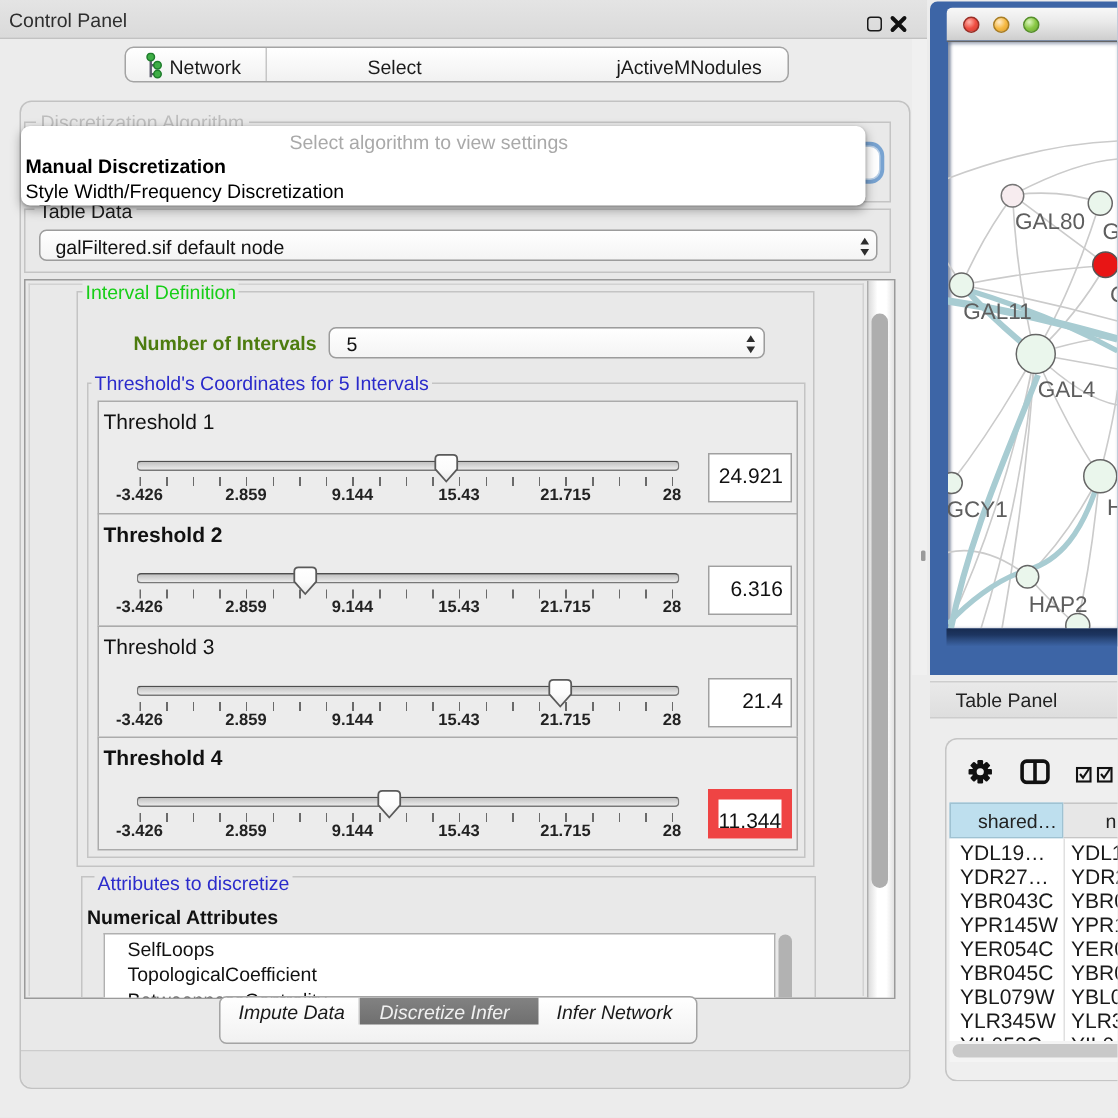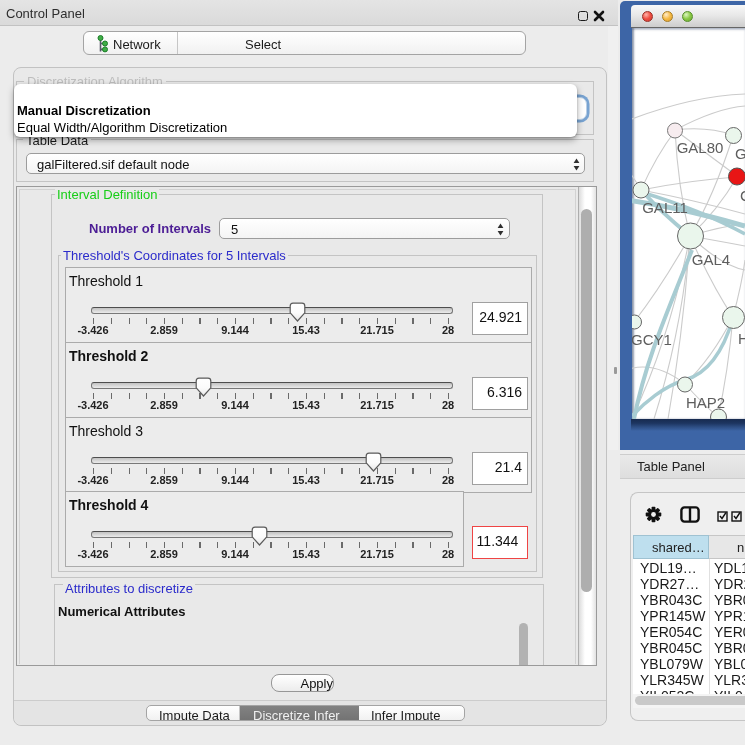--- a/index.html
+++ b/index.html
@@ -28,20 +28,23 @@
       <circle cx="11" cy="14.4" r="2.5" fill="#3fae46" stroke="#1e7d2c" stroke-width="1"></circle>
     </svg>
     <div class="lbl" style="left:29px;top:5px;font-size:13px;color:#1a1a1a;">Network</div>
   </div>
   <div class="abs" style="left:94px;top:0;width:52px;height:24px;border-right:1px solid #c6c6c6;text-align:left;margin-top:22px;">
     <div class="lbl" style="left:13px;top:5px;font-size:13px;color:#1a1a1a;">Style</div>
   </div>
   <div class="abs" style="left:146px;top:0;width:63px;height:24px;">
     <div class="lbl" style="left:15px;top:5px;font-size:13px;color:#1a1a1a;">Select</div>
   </div>
+  <div class="abs" style="left:313px;top:0;width:130px;height:24px;">
+    <div class="lbl" style="left:14px;top:5px;font-size:13px;color:#1a1a1a;">jActiveMNodules</div>
+  </div>
 </div>
 
 <div class="abs" id="outerpanel" style="left:13px;top:67px;width:594px;height:659px;background:#e9e9e9;border:1px solid #c2c2c2;border-radius:8px;"></div>
 
 <div class="abs" style="left:16px;top:81px;width:578px;height:54px;border:1px solid #c4c4c4;"></div>
 <div class="lbl" style="left:24px;top:74px;font-size:13px;color:#bdbdbd;background:#e9e9e9;padding:0 3px;">Discretization Algorithm</div>
 
 <div class="abs" style="left:540px;top:97px;width:47px;height:23px;background:#fff;border:1px solid #b9cfe6;border-radius:7px;box-shadow:0 0 0 2.5px rgba(100,150,205,0.85);"></div>
 
 <div class="abs" style="left:16px;top:139px;width:578px;height:43px;border:1px solid #c4c4c4;"></div>
@@ -54,21 +57,21 @@
     </svg>
 </div>
 
 <div class="abs" id="viewport" style="left:16px;top:186px;width:581px;height:480px;border:1px solid #9a9a9a;background:#e9e9e9;overflow:hidden;">
 
   <div class="abs" style="left:2px;top:2px;width:557px;height:475px;border:1px solid #d2d2d2;border-bottom:none;"></div>
 
   <div class="abs" style="left:34px;top:7px;width:492px;height:384px;border:1px solid #c4c4c4;"></div>
   <div class="lbl" style="left:38px;top:0px;font-size:13px;color:#17ce17;background:#e9e9e9;padding:0 2px;">Interval Definition</div>
 
-  <div class="lbl" style="left:72px;top:34px;font-size:13px;font-weight:bold;color:#4c1d95;">Number of Intervals</div>
+  <div class="lbl" style="left:72px;top:34px;font-size:13px;font-weight:bold;color:#4d7c0f;">Number of Intervals</div>
   <div class="abs combo" style="left:202px;top:31px;width:291px;height:21px;background:linear-gradient(#ffffff,#f4f4f4);border:1px solid #9c9c9c;border-radius:5px;">
     <div class="lbl" style="left:11px;top:3px;font-size:13px;color:#111;">5</div>
     <svg class="abs" style="left:277px;top:4px;" width="7" height="13" viewBox="0 0 7 13">
         <path d="M3.5 0.5 L6.4 5 H0.6 Z" fill="#2e2e2e"></path>
         <path d="M3.5 12.5 L6.4 8 H0.6 Z" fill="#2e2e2e"></path>
       </svg>
   </div>
 
   <div class="abs" style="left:41px;top:68px;width:479px;height:317px;border:1px solid #c4c4c4;"></div>
   <div class="lbl" style="left:44px;top:61px;font-size:13px;color:#2b2bcb;background:#e9e9e9;padding:0 2px;">Threshold's Coordinates for 5 Intervals</div>
@@ -138,75 +141,81 @@
     <div class="lbl" style="left:27px;top:56px;transform:translateX(-50%);font-size:11px;font-weight:700;color:#222;">-3.426</div>
     <div class="lbl" style="left:98px;top:56px;transform:translateX(-50%);font-size:11px;font-weight:700;color:#222;">2.859</div>
     <div class="lbl" style="left:169px;top:56px;transform:translateX(-50%);font-size:11px;font-weight:700;color:#222;">9.144</div>
     <div class="lbl" style="left:240px;top:56px;transform:translateX(-50%);font-size:11px;font-weight:700;color:#222;">15.43</div>
     <div class="lbl" style="left:311px;top:56px;transform:translateX(-50%);font-size:11px;font-weight:700;color:#222;">21.715</div>
     <div class="lbl" style="left:382px;top:56px;transform:translateX(-50%);font-size:11px;font-weight:700;color:#222;">28</div>
     <div class="abs" style="left:406px;top:34px;width:56px;height:33px;background:#fff;border:1px solid #a0a0a0;text-align:right;">
         <div style="font-size:14px;color:#111;margin-top:6px;margin-right:5px;">21.4</div>
       </div>
   </div>
-  <div class="abs" style="left:48px;top:304px;width:399px;height:76px;border:1px solid #ababab;background:#ececec;">
+  <div class="abs" style="left:48px;top:304px;width:467px;height:76px;border:1px solid #ababab;background:#ececec;">
     <div class="lbl" style="left:3px;top:5px;font-size:14px;font-weight:bold;color:#111;">Threshold 4</div>
     <div class="abs" style="left:25px;top:39px;width:362px;height:7px;border:1px solid #787878;border-top-color:#4e4e4e;border-radius:3px;background:linear-gradient(#c2c2c2,#ebebeb);"></div>
     <div class="abs" style="left:27px;top:50px;width:358px;height:6px;background:repeating-linear-gradient(to right,#6a6a6a 0 1px,transparent 1px 17.75px);"></div>
     <svg class="abs" style="left:185.3px;top:34px;" width="17" height="20" viewBox="0 0 17 20">
       <path d="M1.2 4 Q1.2 1.2 4 1.2 L13 1.2 Q15.8 1.2 15.8 4 L15.8 10.8 L8.5 19 L1.2 10.8 Z" fill="url(#thgrad3)" stroke="#5a5a5a" stroke-width="1.2"></path>
       <defs>
           <linearGradient id="thgrad3" x1="0" y1="0" x2="0" y2="1">
             <stop offset="0" stop-color="#ffffff"></stop>
             <stop offset="0.55" stop-color="#fbfbfb"></stop>
             <stop offset="1" stop-color="#e8e8e8"></stop>
           </linearGradient>
         </defs>
     </svg>
     <div class="lbl" style="left:27px;top:56px;transform:translateX(-50%);font-size:11px;font-weight:700;color:#222;">-3.426</div>
     <div class="lbl" style="left:98px;top:56px;transform:translateX(-50%);font-size:11px;font-weight:700;color:#222;">2.859</div>
     <div class="lbl" style="left:169px;top:56px;transform:translateX(-50%);font-size:11px;font-weight:700;color:#222;">9.144</div>
     <div class="lbl" style="left:240px;top:56px;transform:translateX(-50%);font-size:11px;font-weight:700;color:#222;">15.43</div>
     <div class="lbl" style="left:311px;top:56px;transform:translateX(-50%);font-size:11px;font-weight:700;color:#222;">21.715</div>
     <div class="lbl" style="left:382px;top:56px;transform:translateX(-50%);font-size:11px;font-weight:700;color:#222;">28</div>
-    <div class="abs" style="left:406px;top:34px;width:56px;height:33px;background:#fff;border:1px solid #ef4444;text-align:center;">
+    <div class="abs" style="left:406px;top:34px;width:56px;height:33px;background:#fff;border:7px solid #ef4444;text-align:center;">
         <div style="font-size:14px;color:#111;margin-top:6px;margin-right:5px;">11.344</div>
       </div>
   </div>
 
   <div class="abs" style="left:37px;top:397px;width:490px;height:120px;border:1px solid #c4c4c4;"></div>
   <div class="lbl" style="left:46px;top:394px;font-size:13px;color:#2b2bcb;background:#e9e9e9;padding:0 2px;">Attributes to discretize</div>
   <div class="lbl" style="left:41px;top:417px;font-size:13px;font-weight:bold;color:#111;">Numerical Attributes</div>
+  <div class="abs" style="left:52px;top:435px;width:448px;height:50px;background:#fff;border:1px solid #b0b0b0;border-bottom:none;">
+    <div class="lbl" style="left:15px;top:2px;font-size:13px;color:#111;">SelfLoops</div>
+    <div class="lbl" style="left:15px;top:19px;font-size:13px;color:#111;">TopologicalCoefficient</div>
+    <div class="lbl" style="left:15px;top:36px;font-size:13px;color:#111;">BetweennessCentrality</div>
+  </div>
   <div class="abs" style="left:502px;top:436px;width:9px;height:48px;background:#b2b2b2;border-radius:4.5px;"></div>
 
   <div class="abs" style="left:561px;top:0;width:18px;height:480px;background:linear-gradient(to right,#dcdcdc,#ffffff 35%,#ffffff 70%,#e2e2e2);border-left:1px solid #adadad;"></div>
   <div class="abs" style="left:564px;top:22px;width:11px;height:383px;background:#aeaeae;border-radius:5.5px;"></div>
 </div>
 
 <div class="abs" style="left:271px;top:674px;width:63px;height:18px;background:linear-gradient(#ffffff,#ececec);border:1px solid #979797;border-radius:8px;text-align:right;">
   <div style="font-size:13px;color:#111;margin-top:1px;">Apply</div>
 </div>
 
 <div class="abs" style="left:14px;top:700px;width:592px;height:25px;background:#e4e4e4;border-top:1px solid #cccccc;border-radius:0 0 8px 8px;"></div>
 
-<div class="abs" id="bottabs" style="left:146px;top:705px;width:319px;height:16px;background:linear-gradient(#ffffff,#f1f1f1);border:1px solid #a4a4a4;border-radius:5px;overflow:hidden;">
+<div class="abs" id="bottabs" style="left:146px;top:664px;width:319px;height:32px;background:linear-gradient(#ffffff,#f1f1f1);border:1px solid #a4a4a4;border-radius:5px;overflow:hidden;font-style:italic;">
   <div class="abs" style="left:0;top:0;width:93px;height:18px;border-right:1px solid #c6c6c6;">
       <div class="lbl" style="left:12px;top:2px;font-size:13px;color:#1a1a1a;">Impute Data</div>
     </div>
   <div class="abs" style="left:93px;top:0;width:119px;height:18px;background:linear-gradient(#828282,#6f6f6f);">
       <div class="lbl" style="left:13px;top:2px;font-size:13px;color:#f0f0f0;">Discretize Infer</div>
     </div>
   <div class="abs" style="left:212px;top:0;width:107px;height:18px;">
-      <div class="lbl" style="left:12px;top:2px;font-size:13px;color:#1a1a1a;">Infer Impute</div>
+      <div class="lbl" style="left:12px;top:2px;font-size:13px;color:#1a1a1a;">Infer Network</div>
     </div>
 </div>
 
 <div class="abs" id="popup" style="left:14px;top:84px;width:563px;height:53px;background:#fff;border-radius:6px;box-shadow:0 3px 7px rgba(0,0,0,0.35),0 1px 2px rgba(0,0,0,0.2);z-index:30;">
+  <div class="lbl" style="left:179px;top:3px;font-size:13px;color:#a9a9a9;">Select algorithm to view settings</div>
   <div class="lbl" style="left:3px;top:19px;font-size:13px;font-weight:bold;color:#000;">Manual Discretization</div>
-  <div class="lbl" style="left:3px;top:36px;font-size:13px;color:#000;">Equal Width/Algorithm Discretization</div>
+  <div class="lbl" style="left:3px;top:36px;font-size:13px;color:#000;">Style Width/Frequency Discretization</div>
 </div>
 
 <div class="abs" style="left:608px;top:26px;width:10px;height:424px;background:#f0f0f0;"></div>
 <div class="abs" style="left:614px;top:367px;width:3px;height:7px;background:#9a9a9a;border-radius:1px;"></div>
 
 <div class="abs" id="netwin" style="left:620px;top:1px;width:125px;height:449px;background:#3d65a6;border-radius:5px 0 0 0;">
   <div class="abs" style="left:11px;top:4px;width:114px;height:23px;background:linear-gradient(#f8f8f8,#e9e9e9 45%,#cdcdcd);border-bottom:1px solid #666;border-radius:4px 0 0 0;">
     <div class="abs" style="left:10.5px;top:6px;width:11px;height:11px;border-radius:50%;background:radial-gradient(circle at 35% 30%,#ffb3aa,#ef4e42 50%,#c93a30);border:1px solid #992e26;"></div>
     <div class="abs" style="left:30.5px;top:6px;width:11px;height:11px;border-radius:50%;background:radial-gradient(circle at 35% 30%,#ffeccb,#f6ba44 50%,#d89a2e);border:1px solid #a87d24;"></div>
     <div class="abs" style="left:50.5px;top:6px;width:11px;height:11px;border-radius:50%;background:radial-gradient(circle at 35% 30%,#ddf6c0,#8ac945 50%,#6aa434);border:1px solid #558f2a;"></div>

